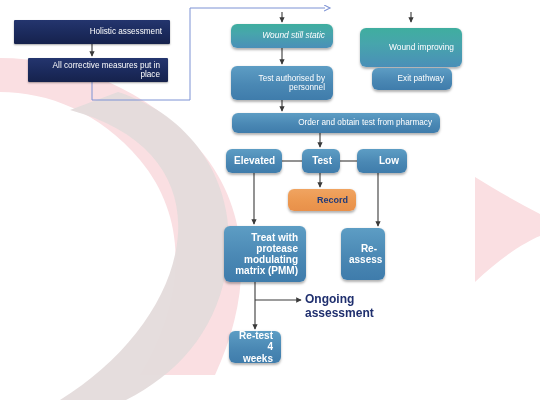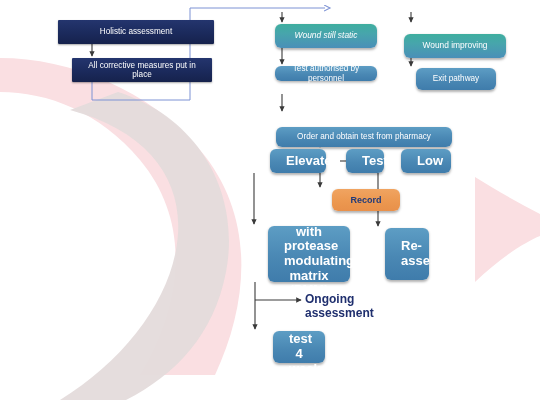--- a/index.html
+++ b/index.html
@@ -8,39 +8,39 @@
   #slide{position:relative;width:540px;height:405px;background:#ffffff;overflow:hidden;}
 
   
   #bg{position:absolute;left:0;top:0;width:540px;height:405px;}
 
   
   #wires{position:absolute;left:0;top:0;width:540px;height:405px;}
 
   
   .node{position:absolute;box-sizing:border-box;display:flex;
-        align-items:center;justify-content:center;text-align:center;
+        align-items:center;justify-content:center;text-align:right;
         border-radius:6px;color:#ffffff;line-height:1.12;
-        padding:2px 16px;margin-left:44px;}
+        padding:2px 8px;}
   .node span{display:block;width:100%;}
 
   .navy{background:linear-gradient(180deg,#24356e 0%,#1b2a5c 55%,#16224c 100%);
         border-radius:1px;font-size:8.2px;font-weight:400;
         box-shadow:0 1px 2px rgba(0,0,0,.35);}
 
   .teal{background:linear-gradient(180deg,#3fae9f 0%,#47a5ac 40%,#4a8fb8 100%);
         font-size:8.4px;font-weight:500;
         box-shadow:0 1.5px 2.5px rgba(0,0,0,.3);}
 
   .blue{background:linear-gradient(180deg,#5d9dc4 0%,#4a88b4 55%,#3f7cab 100%);
         font-size:8.2px;font-weight:500;
         box-shadow:0 1.5px 2.5px rgba(0,0,0,.3);}
 
   .blue-b{background:linear-gradient(180deg,#5d9dc4 0%,#4a88b4 55%,#3f7cab 100%);
-        font-size:13px;font-weight:bold;
+        font-size:10px;font-weight:bold;
         box-shadow:0 1.5px 2.5px rgba(0,0,0,.3);}
 
   .orange{background:linear-gradient(180deg,#f0a461 0%,#ec9850 55%,#e8904a 100%);
         color:#1f3a7a;font-size:9px;font-weight:bold;
         box-shadow:0 1.5px 2.5px rgba(0,0,0,.3);}
 
   .freetext{position:absolute;color:#1f2f6e;font-weight:bold;
         font-size:12px;line-height:1.2;text-align:left;}
 </style>
 </head>
@@ -93,33 +93,33 @@
   <div id="nodes">
       <div class="node navy" style="left: 14px; top: 20px; width: 156px; height: 24px;">
         <span>Holistic assessment</span>
       </div>
       <div class="node navy" style="left: 28px; top: 58px; width: 140px; height: 24px;">
         <span>All corrective measures put in place</span>
       </div>
       <div class="node teal" style="left: 231px; top: 24px; width: 102px; height: 24px; font-style: italic;">
         <span>Wound still static</span>
       </div>
-      <div class="node teal" style="left: 360px; top: 34px; width: 102px; height: 24px;">
+      <div class="node teal" style="left: 360px; top: 28px; width: 102px; height: 39px;">
         <span>Wound improving</span>
       </div>
-      <div class="node blue" style="left: 231px; top: 66px; width: 102px; height: 15px;">
+      <div class="node blue" style="left: 231px; top: 66px; width: 102px; height: 34px;">
         <span>
           <span>Test authorised by</span>
           <span>personnel</span>
         </span>
       </div>
       <div class="node blue" style="left: 372px; top: 68px; width: 80px; height: 22px;">
         <span>Exit pathway</span>
       </div>
-      <div class="node blue" style="left: 232px; top: 127px; width: 176px; height: 20px;">
+      <div class="node blue" style="left: 232px; top: 113px; width: 208px; height: 20px;">
         <span>Order and obtain test from pharmacy</span>
       </div>
       <div class="node blue-b" style="left: 226px; top: 149px; width: 56px; height: 24px;">
         <span>Elevated</span>
       </div>
       <div class="node blue-b" style="left: 302px; top: 149px; width: 38px; height: 24px;">
         <span>Test</span>
       </div>
       <div class="node blue-b" style="left: 357px; top: 149px; width: 50px; height: 24px;">
         <span>Low</span>

